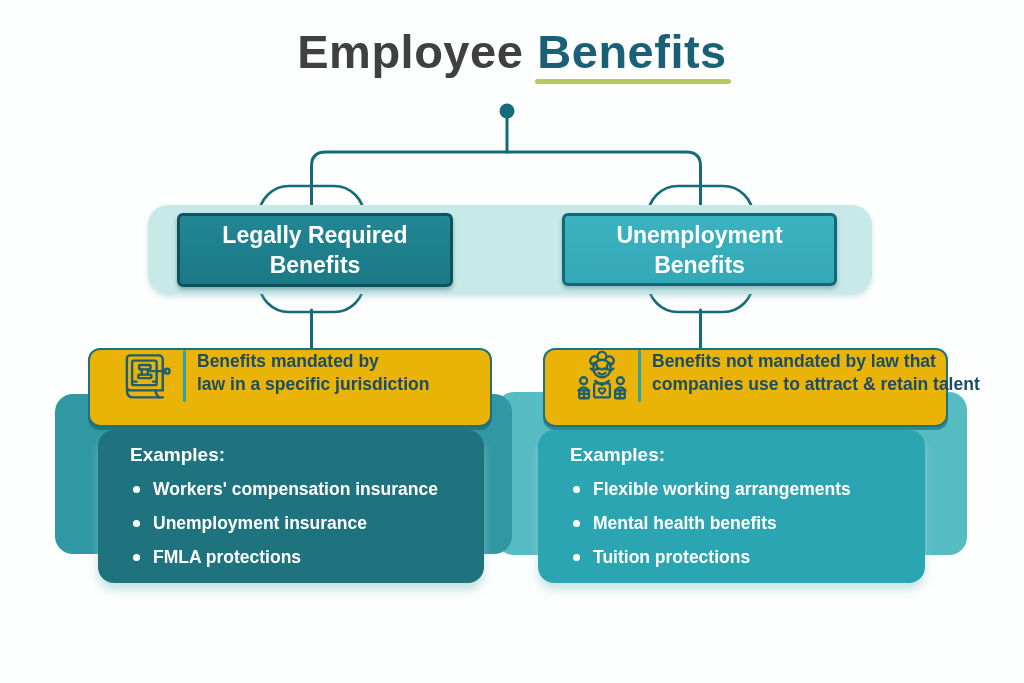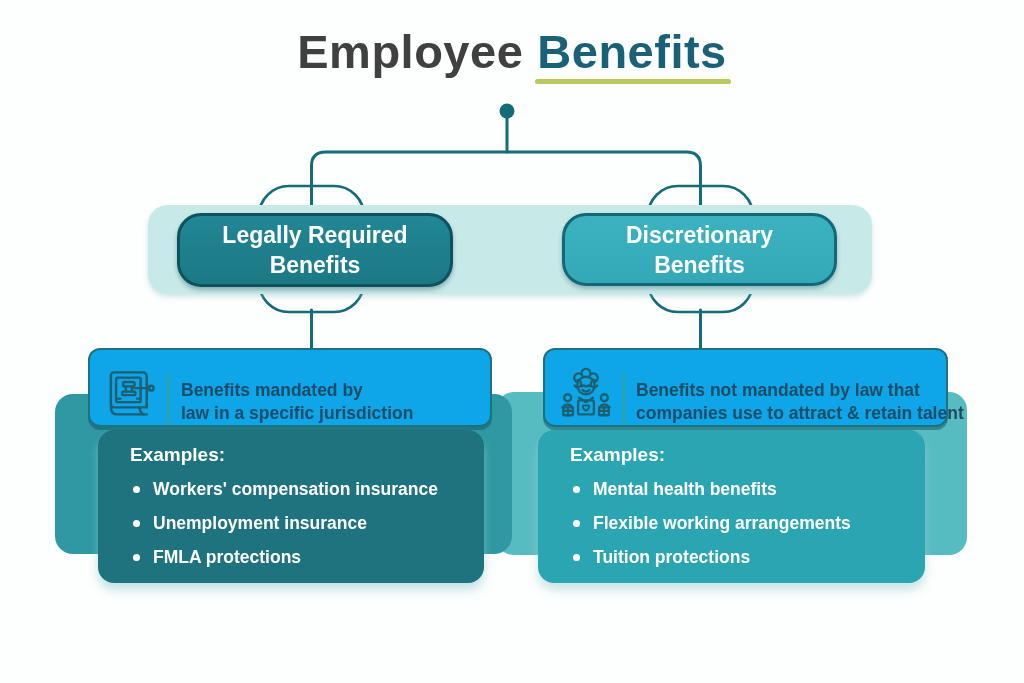--- a/index.html
+++ b/index.html
@@ -51,21 +51,21 @@
     background: #c7e9e8;
     border-radius: 20px;
     z-index: 2;
     box-shadow: 0 3px 5px rgba(130, 185, 185, .35);
   }
 
   
   .branch-box {
     position: absolute;
     z-index: 3;
-    border-radius: 24px;
+    border-radius: 6px;
     display: flex;
     flex-direction: column;
     align-items: center;
     justify-content: center;
     color: #ffffff;
     font-size: 23px;
     font-weight: 700;
     line-height: 30px;
     text-align: center;
   }
@@ -80,27 +80,27 @@
     background: linear-gradient(180deg, #3cb2c0 0%, #34a8b6 100%);
     border: 3px solid #136877;
     box-shadow: 0 3px 4px rgba(15, 70, 80, .30);
   }
 
   
   .desc-card {
     position: absolute;
     z-index: 5;
     height: 79px;
-    background: #0ea5e9;
+    background: #eab308;
     border: 2px solid #1d7280;
     border-radius: 12px;
     box-shadow: 0 3px 0 rgba(20, 92, 103, .55);
     display: flex;
-    align-items: flex-end;
-    padding-left: 13px;
+    align-items: flex-start;
+    padding-left: 29px;
   }
   .desc-card.left  { left: 88px;  top: 348px; width: 404px; }
   .desc-card.right { left: 543px; top: 348px; width: 405px; }
   .desc-card .icon { width: 56px; height: 58px; flex: 0 0 auto; }
   .desc-card .divider {
     width: 3px; height: 52px;
     background: #2ba2ae;
     border-radius: 2px;
     margin: 0 11px 0 8px;
     flex: 0 0 auto;
@@ -167,21 +167,21 @@
     </g>
   </svg>
 
   <div class="band"></div>
 
   <div class="branch-box left">
     <div>Legally Required</div>
     <div>Benefits</div>
   </div>
   <div class="branch-box right">
-    <div>Discretionary</div>
+    <div>Unemployment</div>
     <div>Benefits</div>
   </div>
 
   <div class="backdrop right"></div>
   <div class="backdrop left"></div>
 
   <div class="desc-card left">
     <svg class="icon" viewBox="0 0 64 64" fill="none" stroke="#1d5f70" stroke-width="2.8" stroke-linecap="round" stroke-linejoin="round">
       <path d="M13 5 H45 Q50 5 50 10 V45 H13 Q9 45 9 41 V9 Q9 5 13 5 Z"></path>
       <rect x="15" y="11" width="28" height="28" rx="2"></rect>
@@ -243,26 +243,26 @@
           <span>FMLA protections</span>
         </li>
     </ul>
   </div>
 
   <div class="examples-panel right">
     <div class="examples-heading">Examples:</div>
     <ul class="examples-list">
       <li>
           <span class="bullet-dot"></span>
+          <span>Flexible working arrangements</span>
+        </li>
+      <li>
+          <span class="bullet-dot"></span>
           <span>Mental health benefits</span>
         </li>
       <li>
           <span class="bullet-dot"></span>
-          <span>Flexible working arrangements</span>
-        </li>
-      <li>
-          <span class="bullet-dot"></span>
           <span>Tuition protections</span>
         </li>
     </ul>
   </div>
 
 </div>
 
 </body></html>

